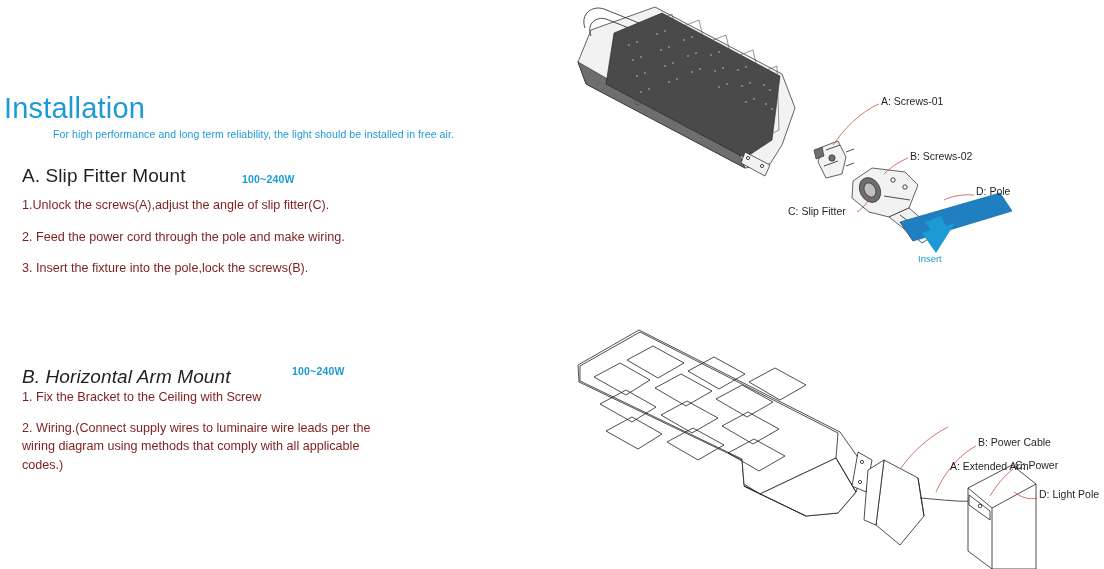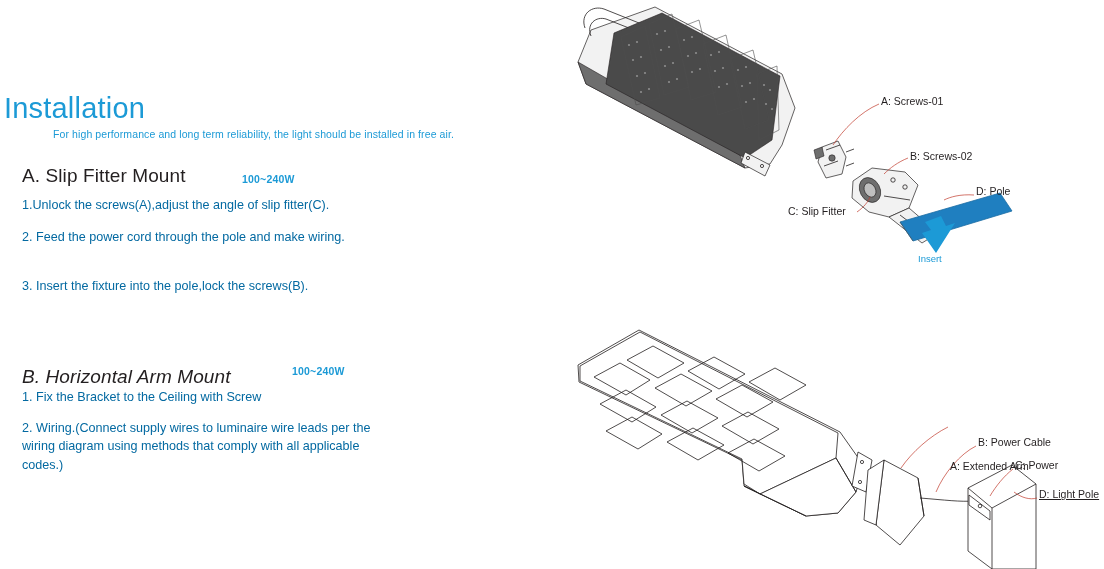--- a/index.html
+++ b/index.html
@@ -53,30 +53,30 @@
     position: absolute;
     font-size: 10.5px;
     color: #1c9ad6;
     font-weight: bold;
     letter-spacing: 0.2px;
     text-align: center;
   }
   .step {
     position: absolute;
     font-size: 12.6px;
-    color: #0369a1;
+    color: #7f1d1d;
     line-height: 1.45;
   }
 
   
   .a-head { left: 22px; top: 165px; }
   .a-watt { left: 242px; top: 173px; }
   .a-s1   { left: 22px; top: 196px; width: 420px; }
   .a-s2   { left: 22px; top: 228px; width: 420px; }
-  .a-s3   { left: 22px; top: 259px; width: 420px; margin-top: 18px; }
+  .a-s3   { left: 22px; top: 259px; width: 420px; }
 
   
   .b-head { left: 22px; top: 366px; font-style: italic; }
   .b-watt { left: 292px; top: 365px; }
   .b-s1   { left: 22px; top: 388px; width: 420px; }
   .b-s2   { left: 22px; top: 419px; width: 380px; }
 
   
   .lbl {
     position: absolute;
@@ -294,15 +294,15 @@
 
   <div class="lbl" style="left:881px; top:95px;">A: Screws-01</div>
   <div class="lbl" style="left:910px; top:150px;">B: Screws-02</div>
   <div class="lbl" style="left:788px; top:205px;">C: Slip Fitter</div>
   <div class="lbl" style="left:976px; top:185px;">D: Pole</div>
   <div class="lbl-blue" style="left:918px; top:253px;">Insert</div>
 
   <div class="lbl" style="left:950px; top:417px;margin-top:43px;">A: Extended Arm</div>
   <div class="lbl" style="left:978px; top:436px;">B: Power Cable</div>
   <div class="lbl" style="left:1015px; top:459px;">C: Power</div>
-  <div class="lbl" style="left:1039px; top:488px;text-decoration:underline;">D: Light Pole</div>
+  <div class="lbl" style="left:1039px; top:488px;">D: Light Pole</div>
 
 </div>
 
 </body></html>

